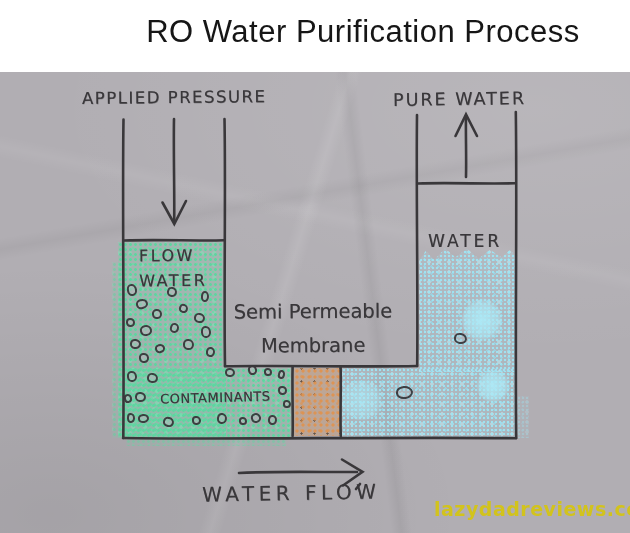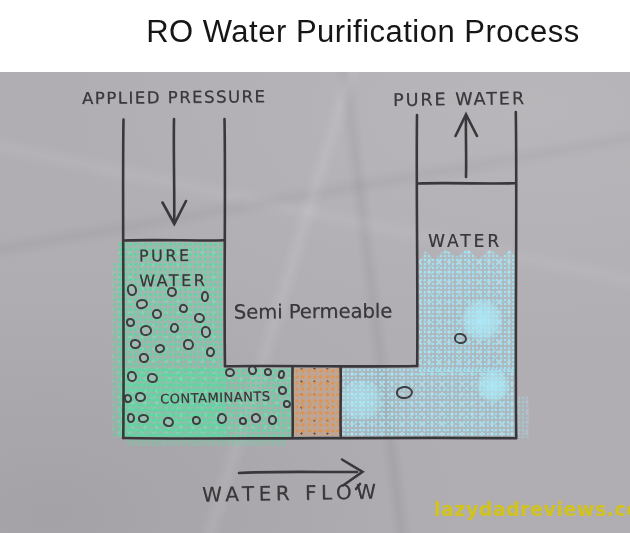--- a/index.html
+++ b/index.html
@@ -152,21 +152,21 @@
 
     <path d="M466,177 C466.5,158 465.6,132 466,116"></path>
     <path d="M455.5,136 L466,114.5 L477,136"></path>
 
     <path d="M239,473 C280,470.8 330,472.4 357,472"></path>
     <path d="M342,459.5 L362.5,471.8 L343,485.5 M360,484 L356,489"></path>
   </svg>
 
   <div class="hand" id="label-applied-pressure">APPLIED PRESSURE</div>
   <div class="hand" id="label-pure-water">PURE WATER</div>
-  <div class="hand" id="label-salt-water"><span>PURE</span><br><span>WATER</span></div>
+  <div class="hand" id="label-salt-water"><span>FLOW</span><br><span>WATER</span></div>
   <div class="hand" id="label-fresh-water"><br><span>WATER</span></div>
-  <div class="hand" id="label-membrane"><span>Semi Permeable</span><br></div>
+  <div class="hand" id="label-membrane"><span>Semi Permeable</span><br><span>Membrane</span></div>
   <div class="hand" id="label-contaminants">CONTAMINANTS</div>
   <div class="hand" id="label-water-flow">WATER FLOW</div>
 
   <div id="watermark">lazydadreviews.com</div>
 
 </div>
 
 </body></html>

